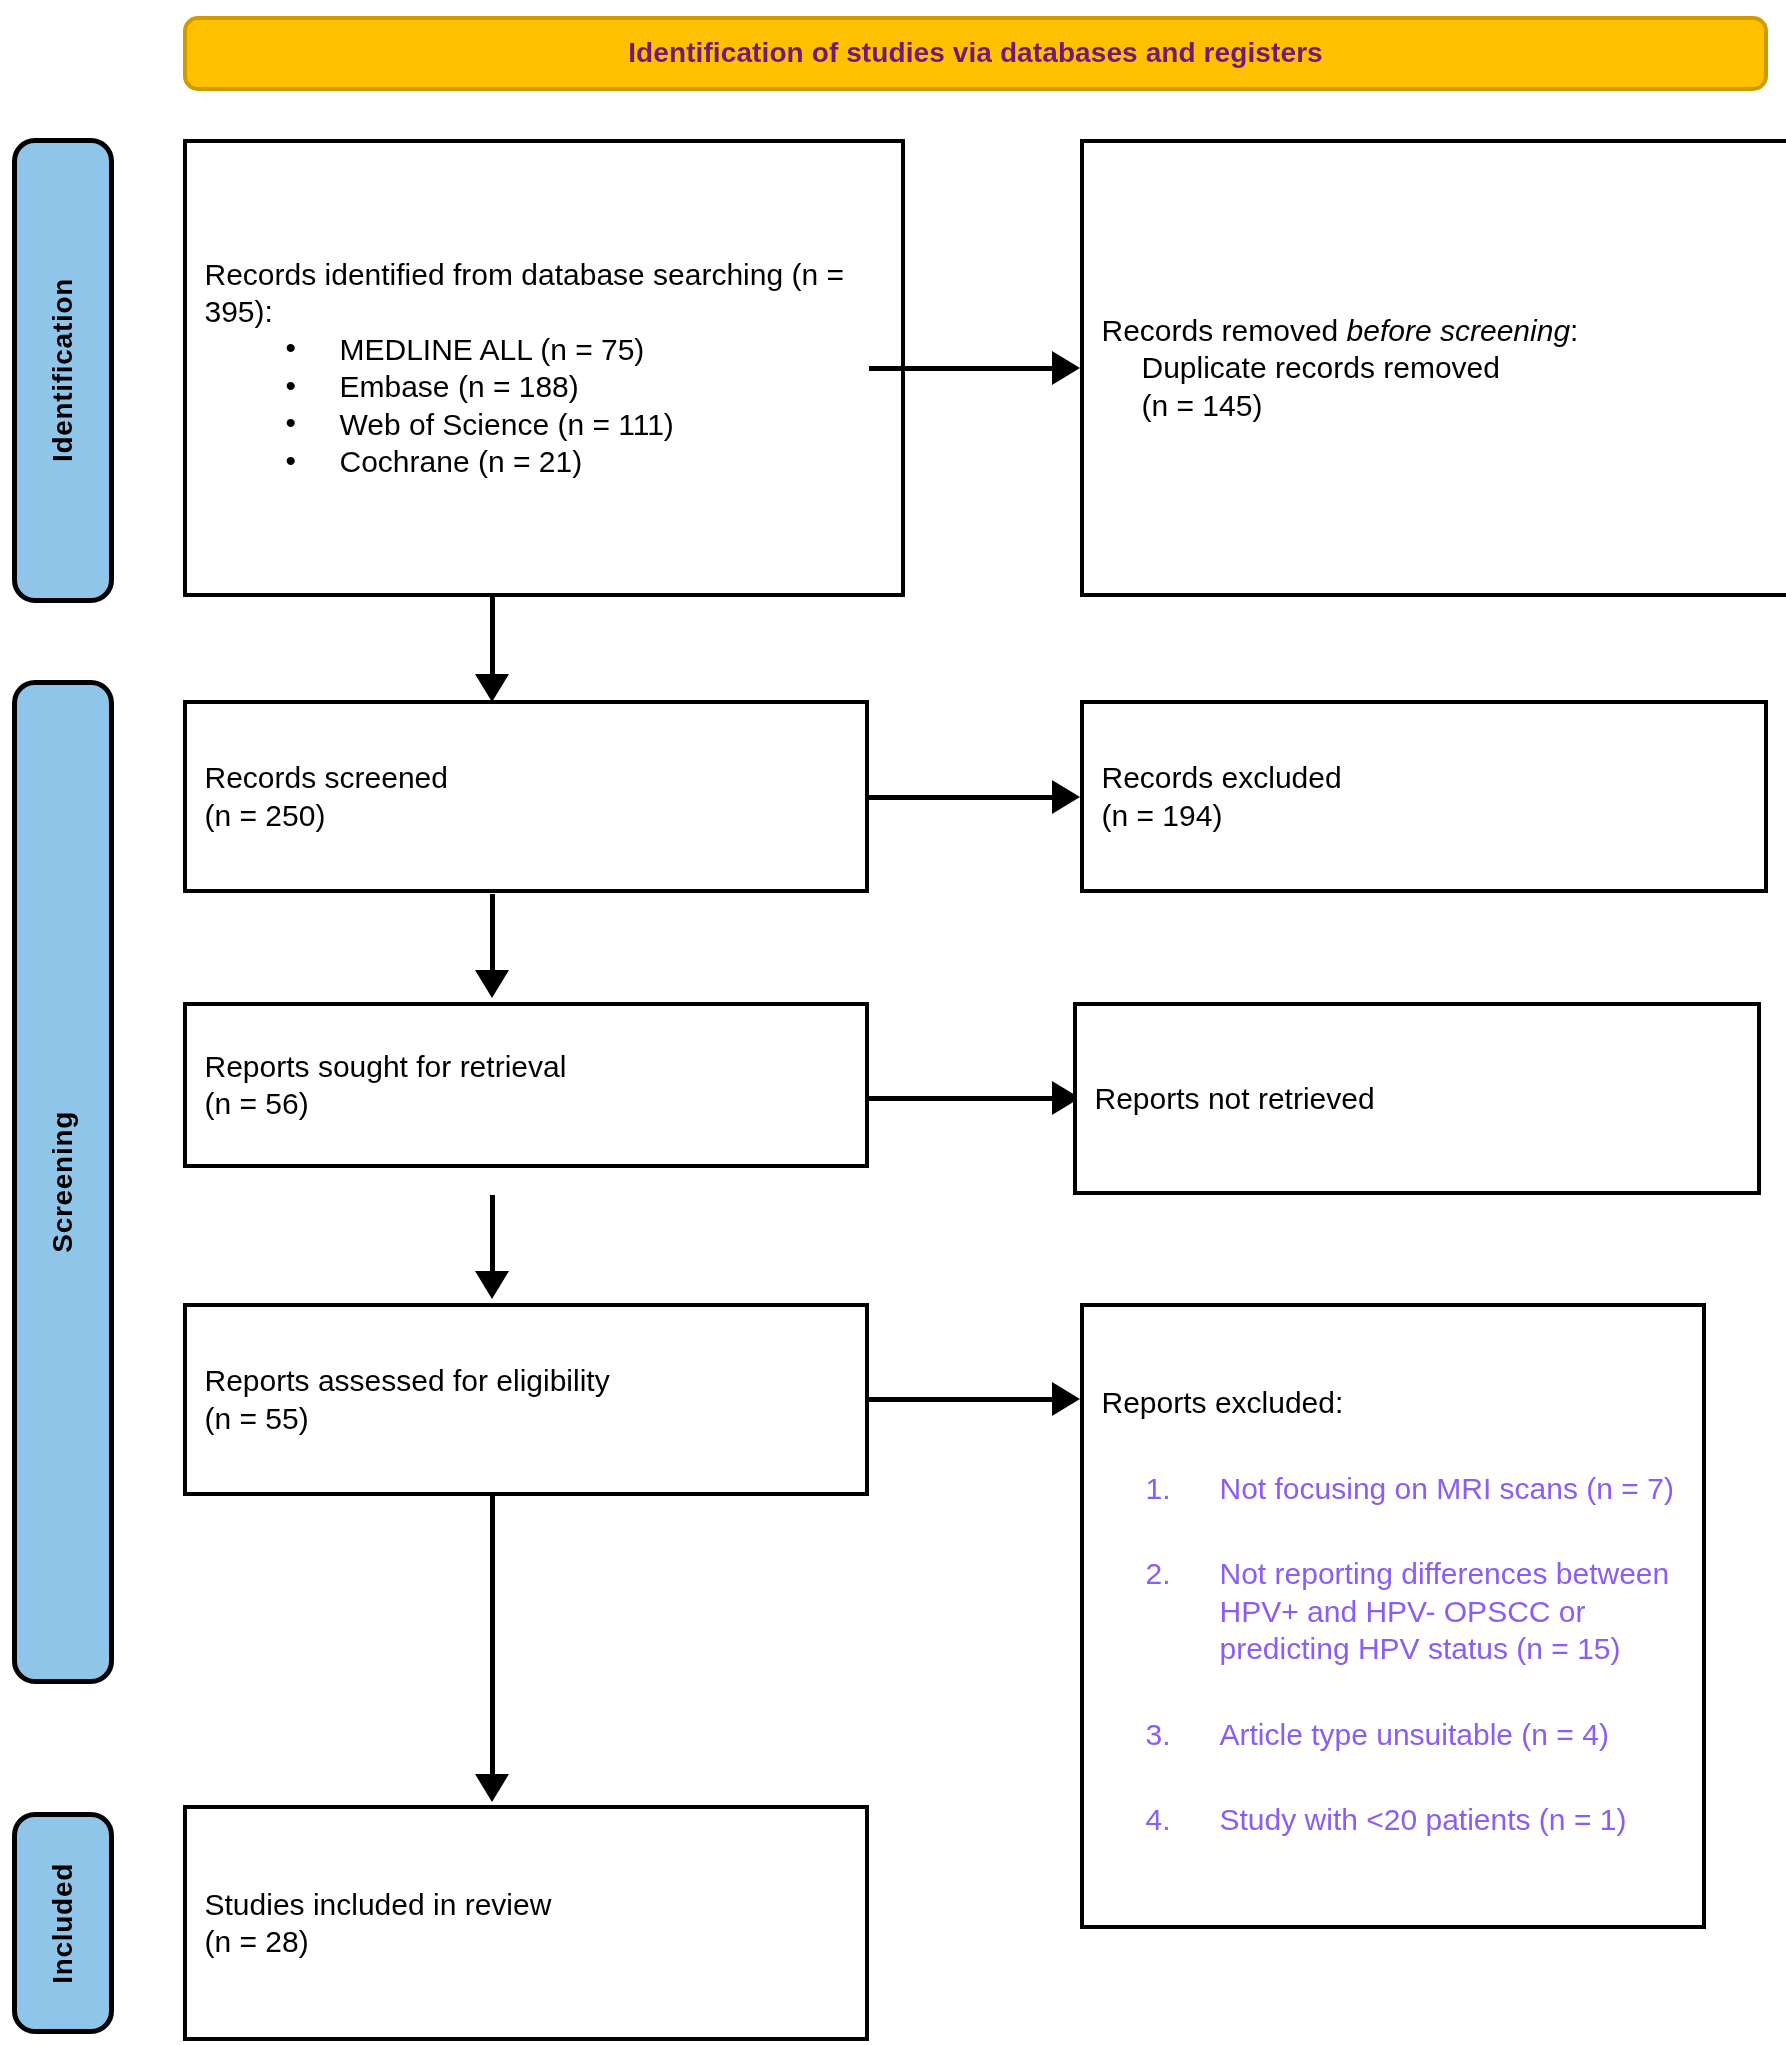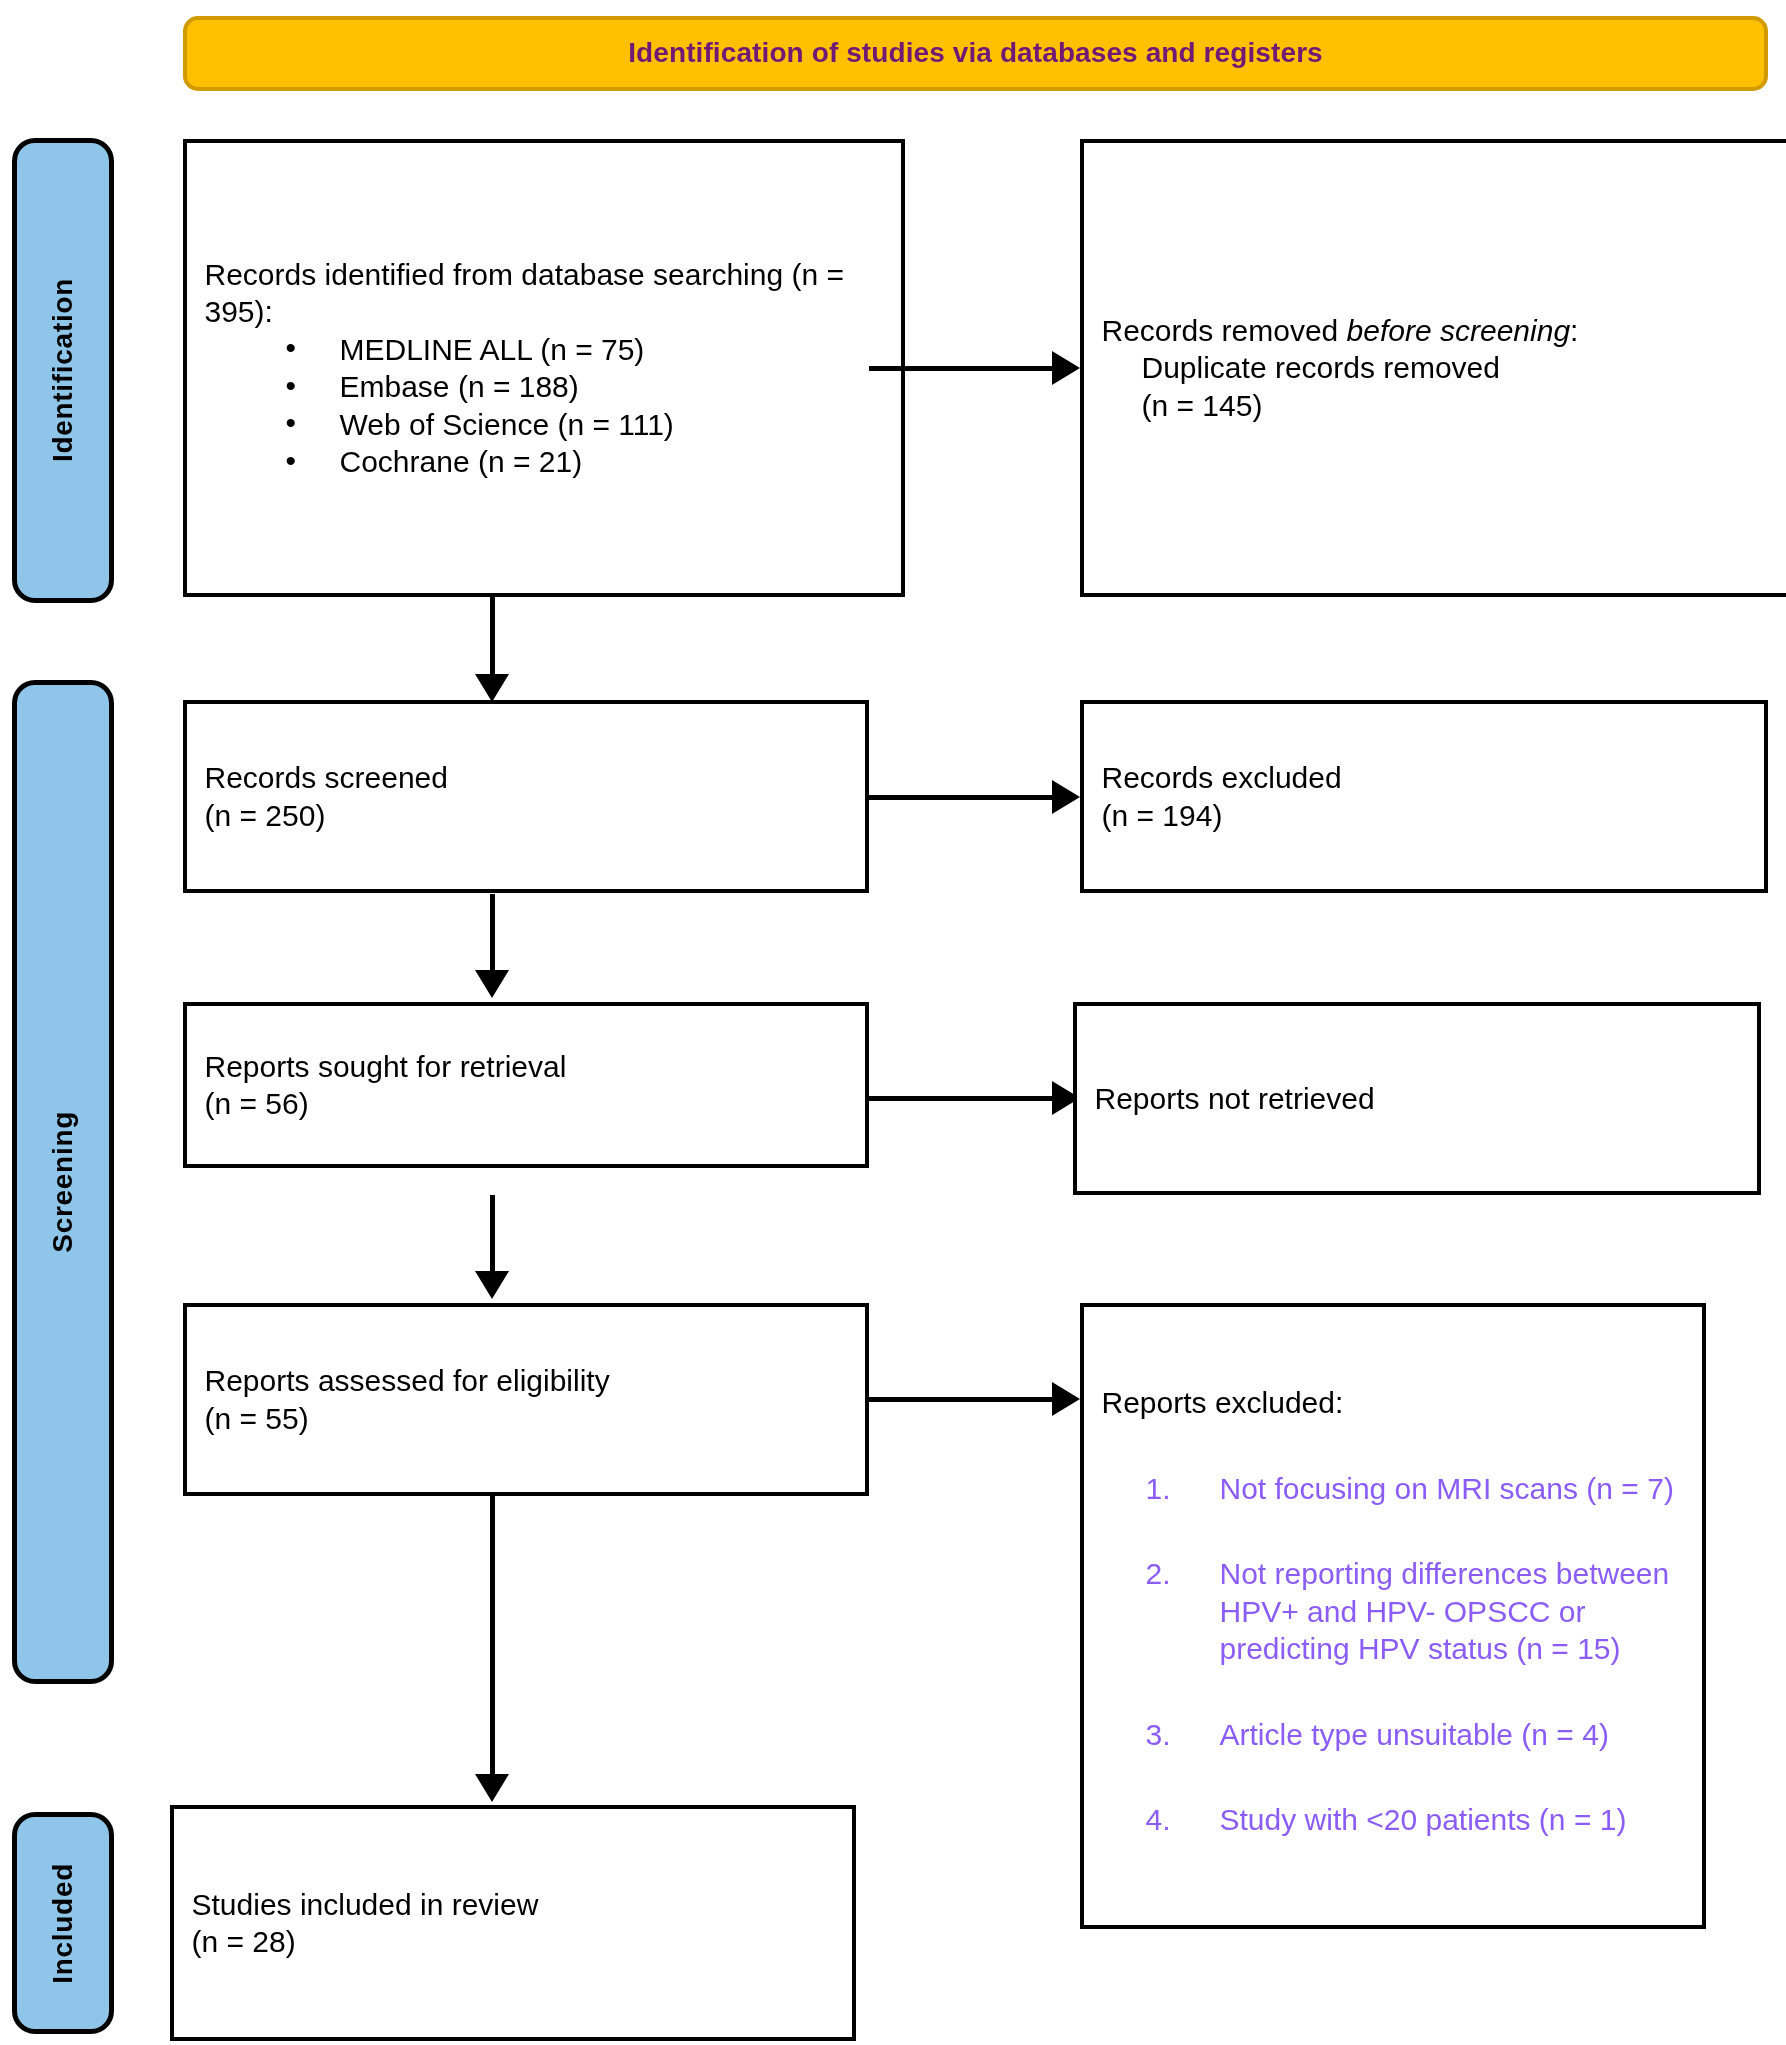--- a/index.html
+++ b/index.html
@@ -269,21 +269,21 @@
         <li>Not reporting differences between HPV+ and HPV- OPSCC or predicting HPV status (n = 15)</li>
         <li>Article type unsuitable (n = 4)</li>
         <li>Study with &lt;20 patients (n = 1)</li>
       </ol>
     </div>
   </div>
 
   <div class="vline" style="left:490px; top:1496px; width:4.7px; height:290px;"></div>
   <div class="arrow-down" style="left:475px; top:1774px;"></div>
 
-  <div class="pbox" style="left:170px; top:1805px; width:686px; height:236px;">
+  <div class="pbox" style="left:183px; top:1805px; width:686px; height:236px;">
     <div class="pbox-inner">
       <div class="ptext">Studies included in review</div>
       <div class="ptext">(n = 28)</div>
     </div>
   </div>
 
 </div>
 
 
 </body></html>

